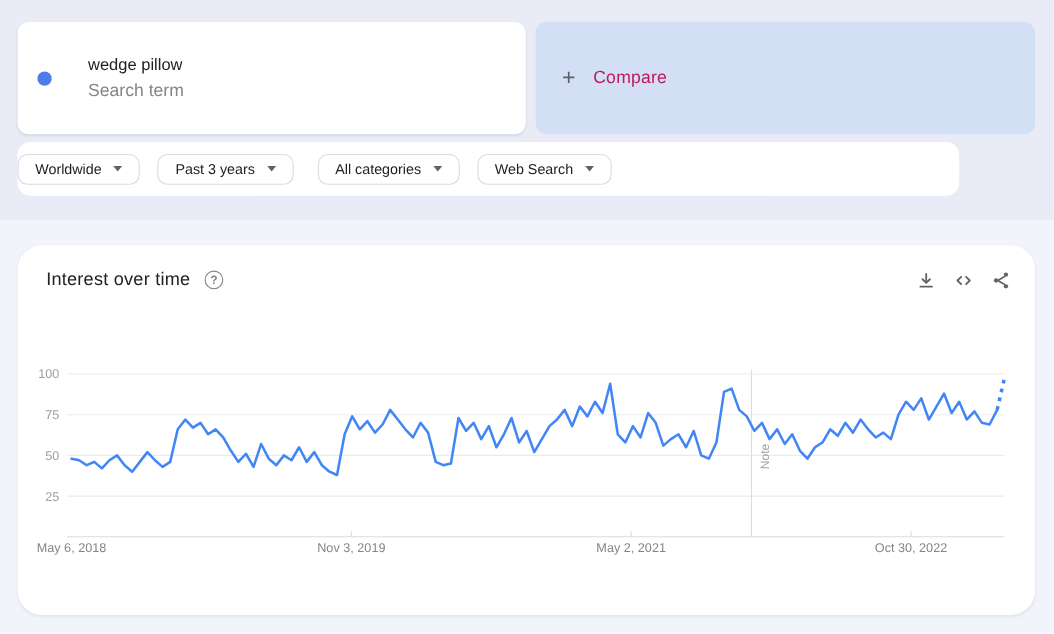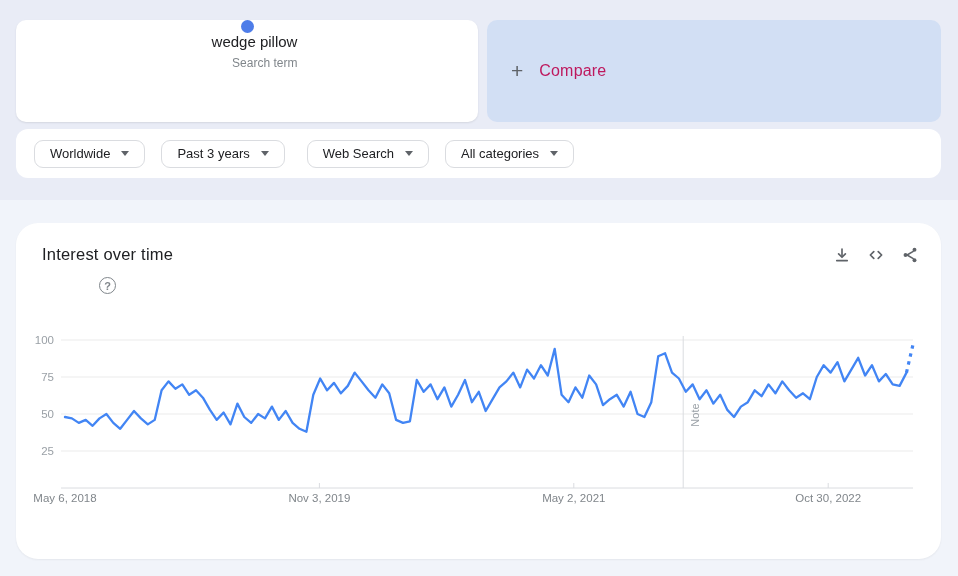--- a/index.html
+++ b/index.html
@@ -10,54 +10,54 @@
     font-family: "Liberation Sans", sans-serif;
     overflow: hidden;
     color: #202124;
   }
   .top-band { position:absolute; left:0; top:0; width:958px; height:200px; background:#e9ecf6; }
 
   
   .term-card {
     position:absolute; left:16px; top:20px; width:462px; height:102px;
     background:#fff; border-radius:10px; box-shadow:0 1px 2px rgba(32,33,36,.10);
-    display:flex; align-items:center; cursor:pointer;flex-direction:column;
+    display:flex; align-items:center; cursor:pointer;
   }
   .term-dot { width:13px; height:13px; border-radius:50%; margin:0 18px 0 18px; flex:0 0 auto; }
   .term-title { font-size:15px; color:#202124; margin-left:15px; }
-  .term-sub { font-size:12px; color:#80868b; margin-top:6px; margin-left:15px;text-align:right; }
+  .term-sub { font-size:16px; color:#80868b; margin-top:6px; margin-left:15px;text-align:right; }
 
   
   .compare-card {
     position:absolute; left:487px; top:20px; width:454px; height:102px;
     background:#d2dff4; border-radius:10px; display:flex; align-items:center; cursor:pointer;
   }
   .plus { font-size:21px; color:#5f6368; margin-left:24px; font-weight:400; }
   .compare-label { font-size:16px; color:#be185d; margin-left:16px; letter-spacing:.2px; }
 
   
   .filter-bar {
-    position:absolute; left:16px; top:129px; width:925px; height:49px;
+    position:absolute; left:16px; top:129px; width:856px; height:49px;
     background:#fff; border-radius:12px; display:flex; align-items:center; gap:16px;
-    padding-left:18px;
+    padding-left:0;
   }
   .pill {
     height:28px; background:#fff; border:1px solid #dadce0; border-radius:9px;
     display:inline-flex; align-items:center; gap:11px; padding:0 15px;
     font-size:13px; color:#202124; cursor:pointer; white-space:nowrap;
   }
   .pill:nth-child(3){ margin-left:6px; }
   .caret { width:0; height:0; border-left:4px solid transparent; border-right:4px solid transparent; border-top:5px solid #5f6368; }
 
   
   .chart-card {
     position:absolute; left:16px; top:223px; width:925px; height:336px;
     background:#fff; border-radius:22px; box-shadow:0 1px 2px rgba(32,33,36,.06);
   }
-  .widget-header { position:absolute; left:26px; top:22px; display:flex; align-items:center; gap:13px;flex-direction:column; }
+  .widget-header { position:absolute; left:26px; top:22px; display:flex; align-items:center; gap:13px; }
   .widget-title { font-size:16.5px; color:#202124; letter-spacing:.2px; }
   .help-icon {
     width:17px; height:17px; border:1.5px solid #80868b; border-radius:50%;
     color:#80868b; font-size:11px; display:flex; align-items:center; justify-content:center;
     cursor:pointer; font-weight:bold;
   }
   .widget-actions { position:absolute; right:22px; top:23px; display:flex; gap:16px; }
   .action-btn { width:18px; height:18px; cursor:pointer; display:flex; align-items:center; justify-content:center; }
   svg.chart { position:absolute; left:0px; top:95px; }
 </style>
@@ -82,25 +82,25 @@
 <div class="filter-bar">
   <div class="pill">
     <span>Worldwide</span>
     <span class="caret"></span>
   </div>
   <div class="pill">
     <span>Past 3 years</span>
     <span class="caret"></span>
   </div>
   <div class="pill">
-    <span>Web Search</span>
+    <span>All categories</span>
     <span class="caret"></span>
   </div>
   <div class="pill">
-    <span>All categories</span>
+    <span>Web Search</span>
     <span class="caret"></span>
   </div>
 </div>
 
 <div class="chart-card">
   <div class="widget-header">
     <span class="widget-title">Interest over time</span>
     <span class="help-icon">?</span>
   </div>
   <div class="widget-actions">

